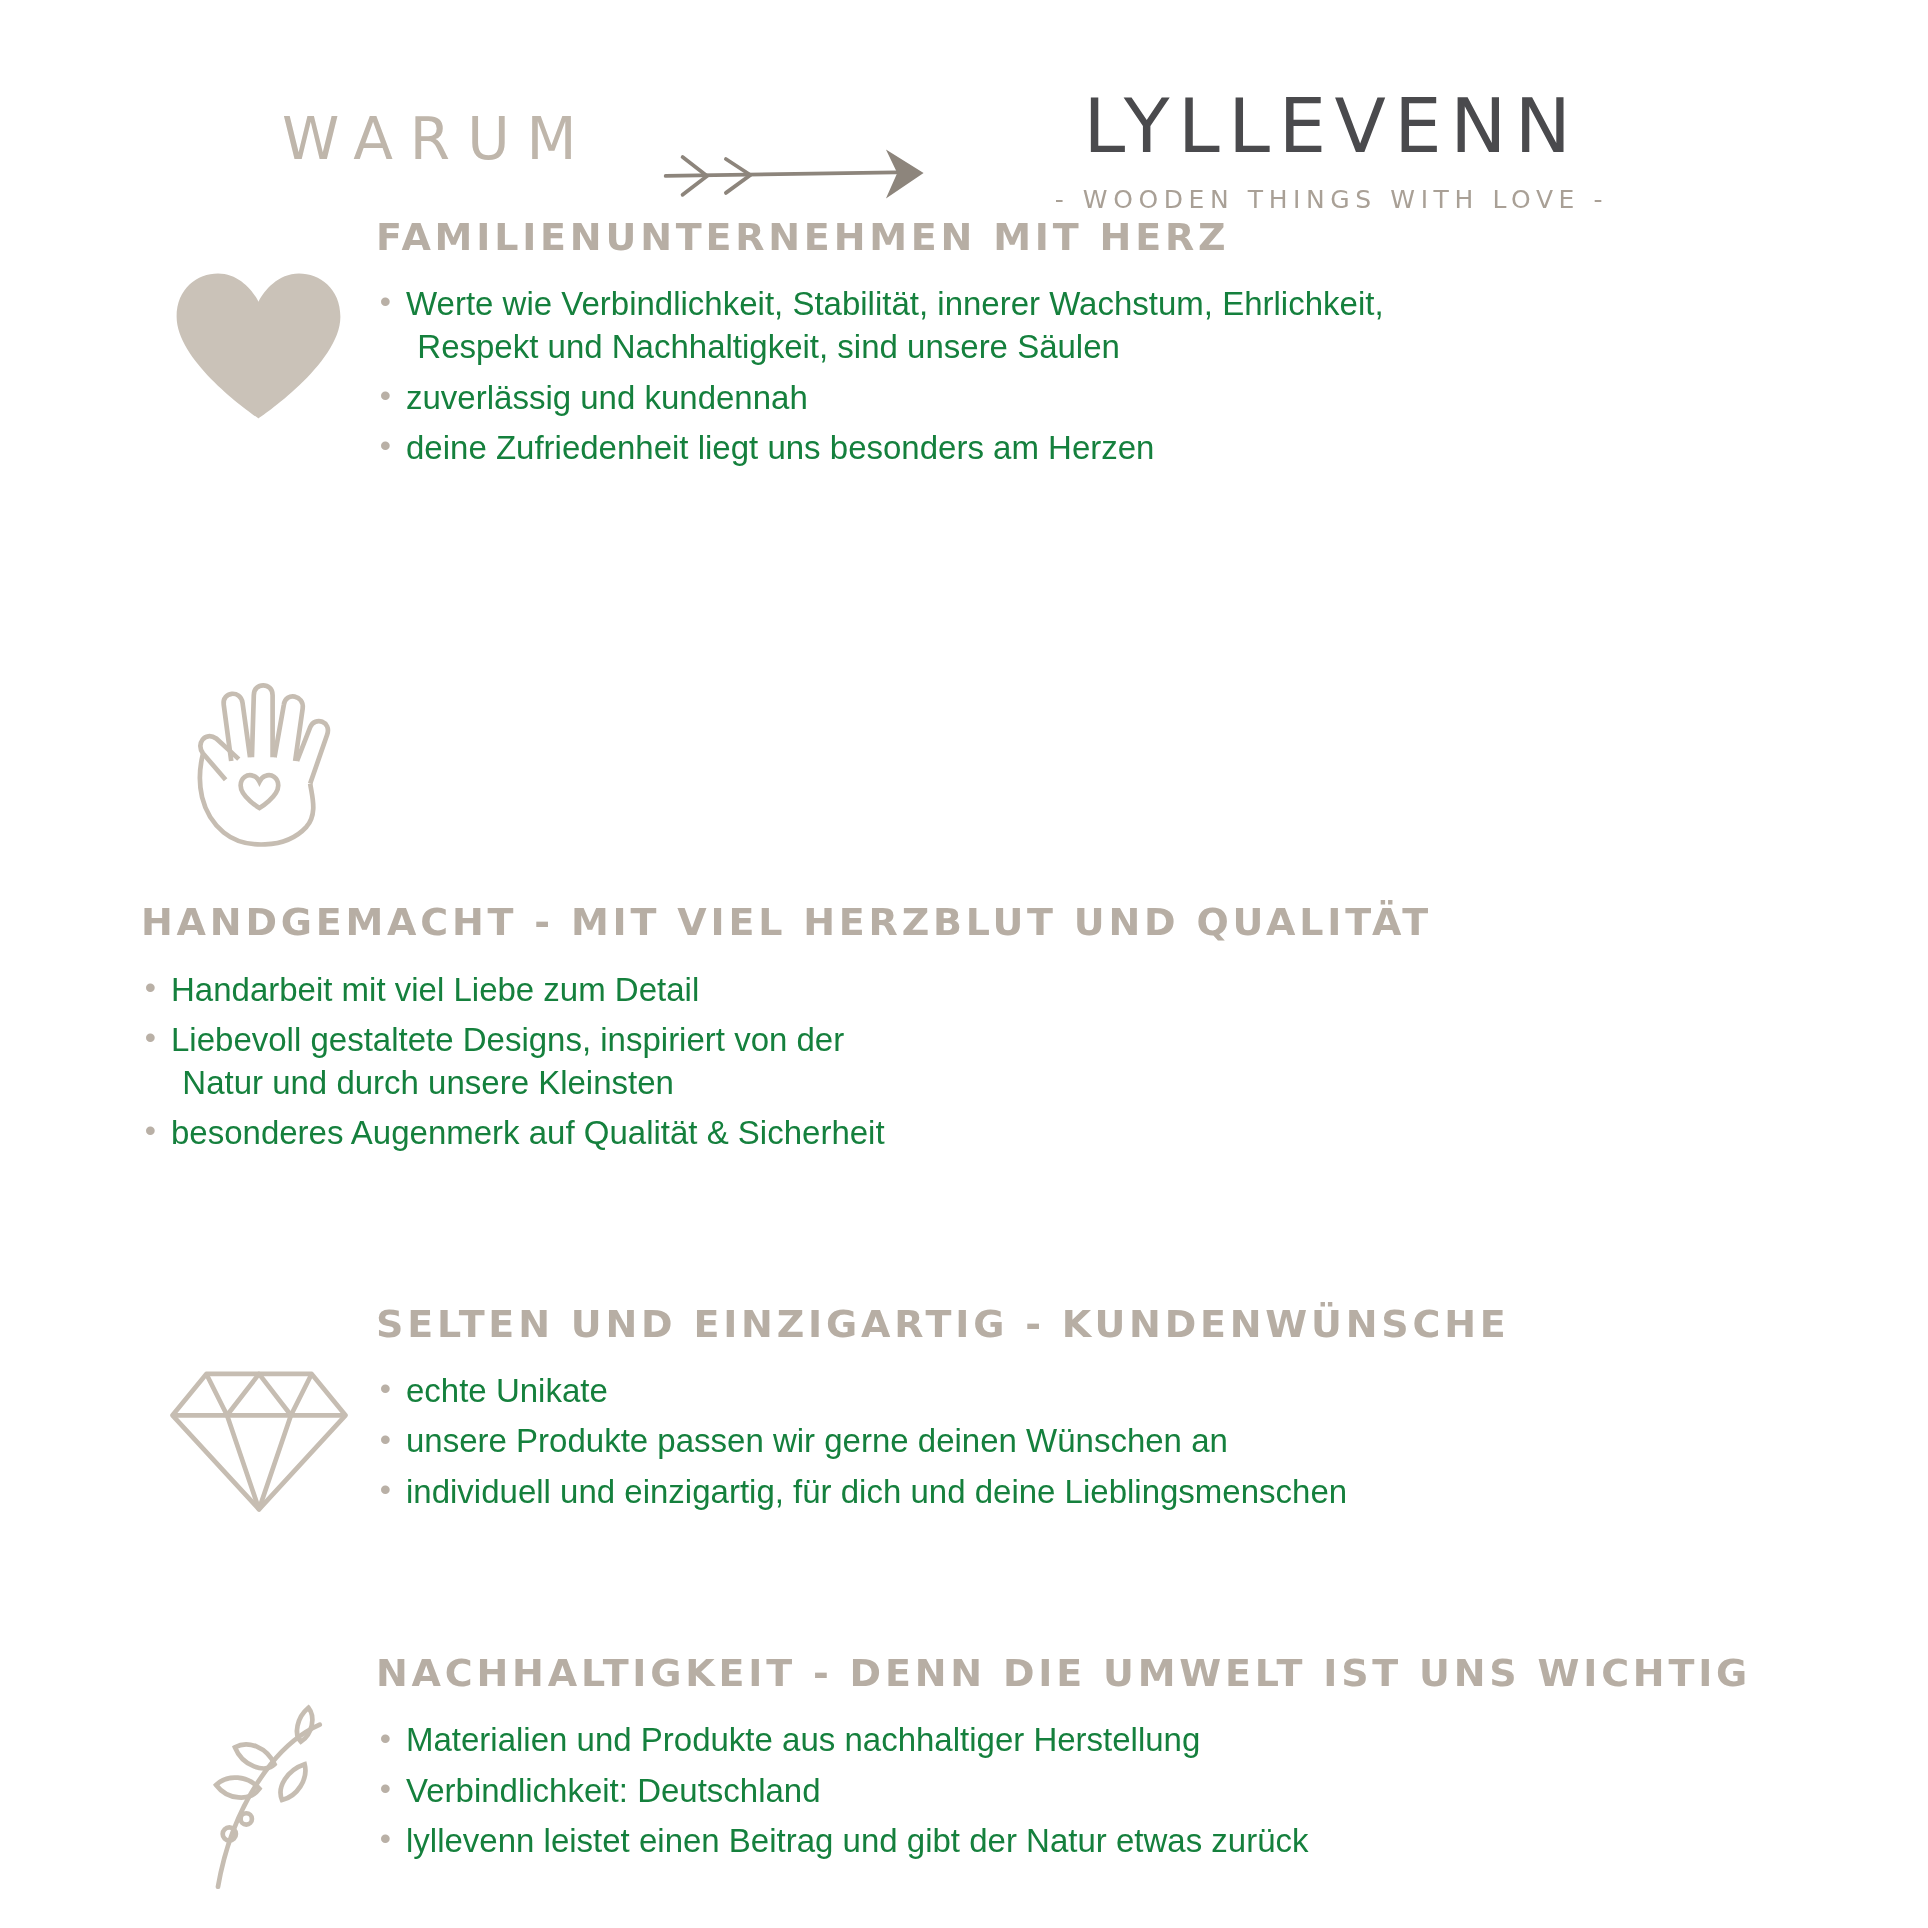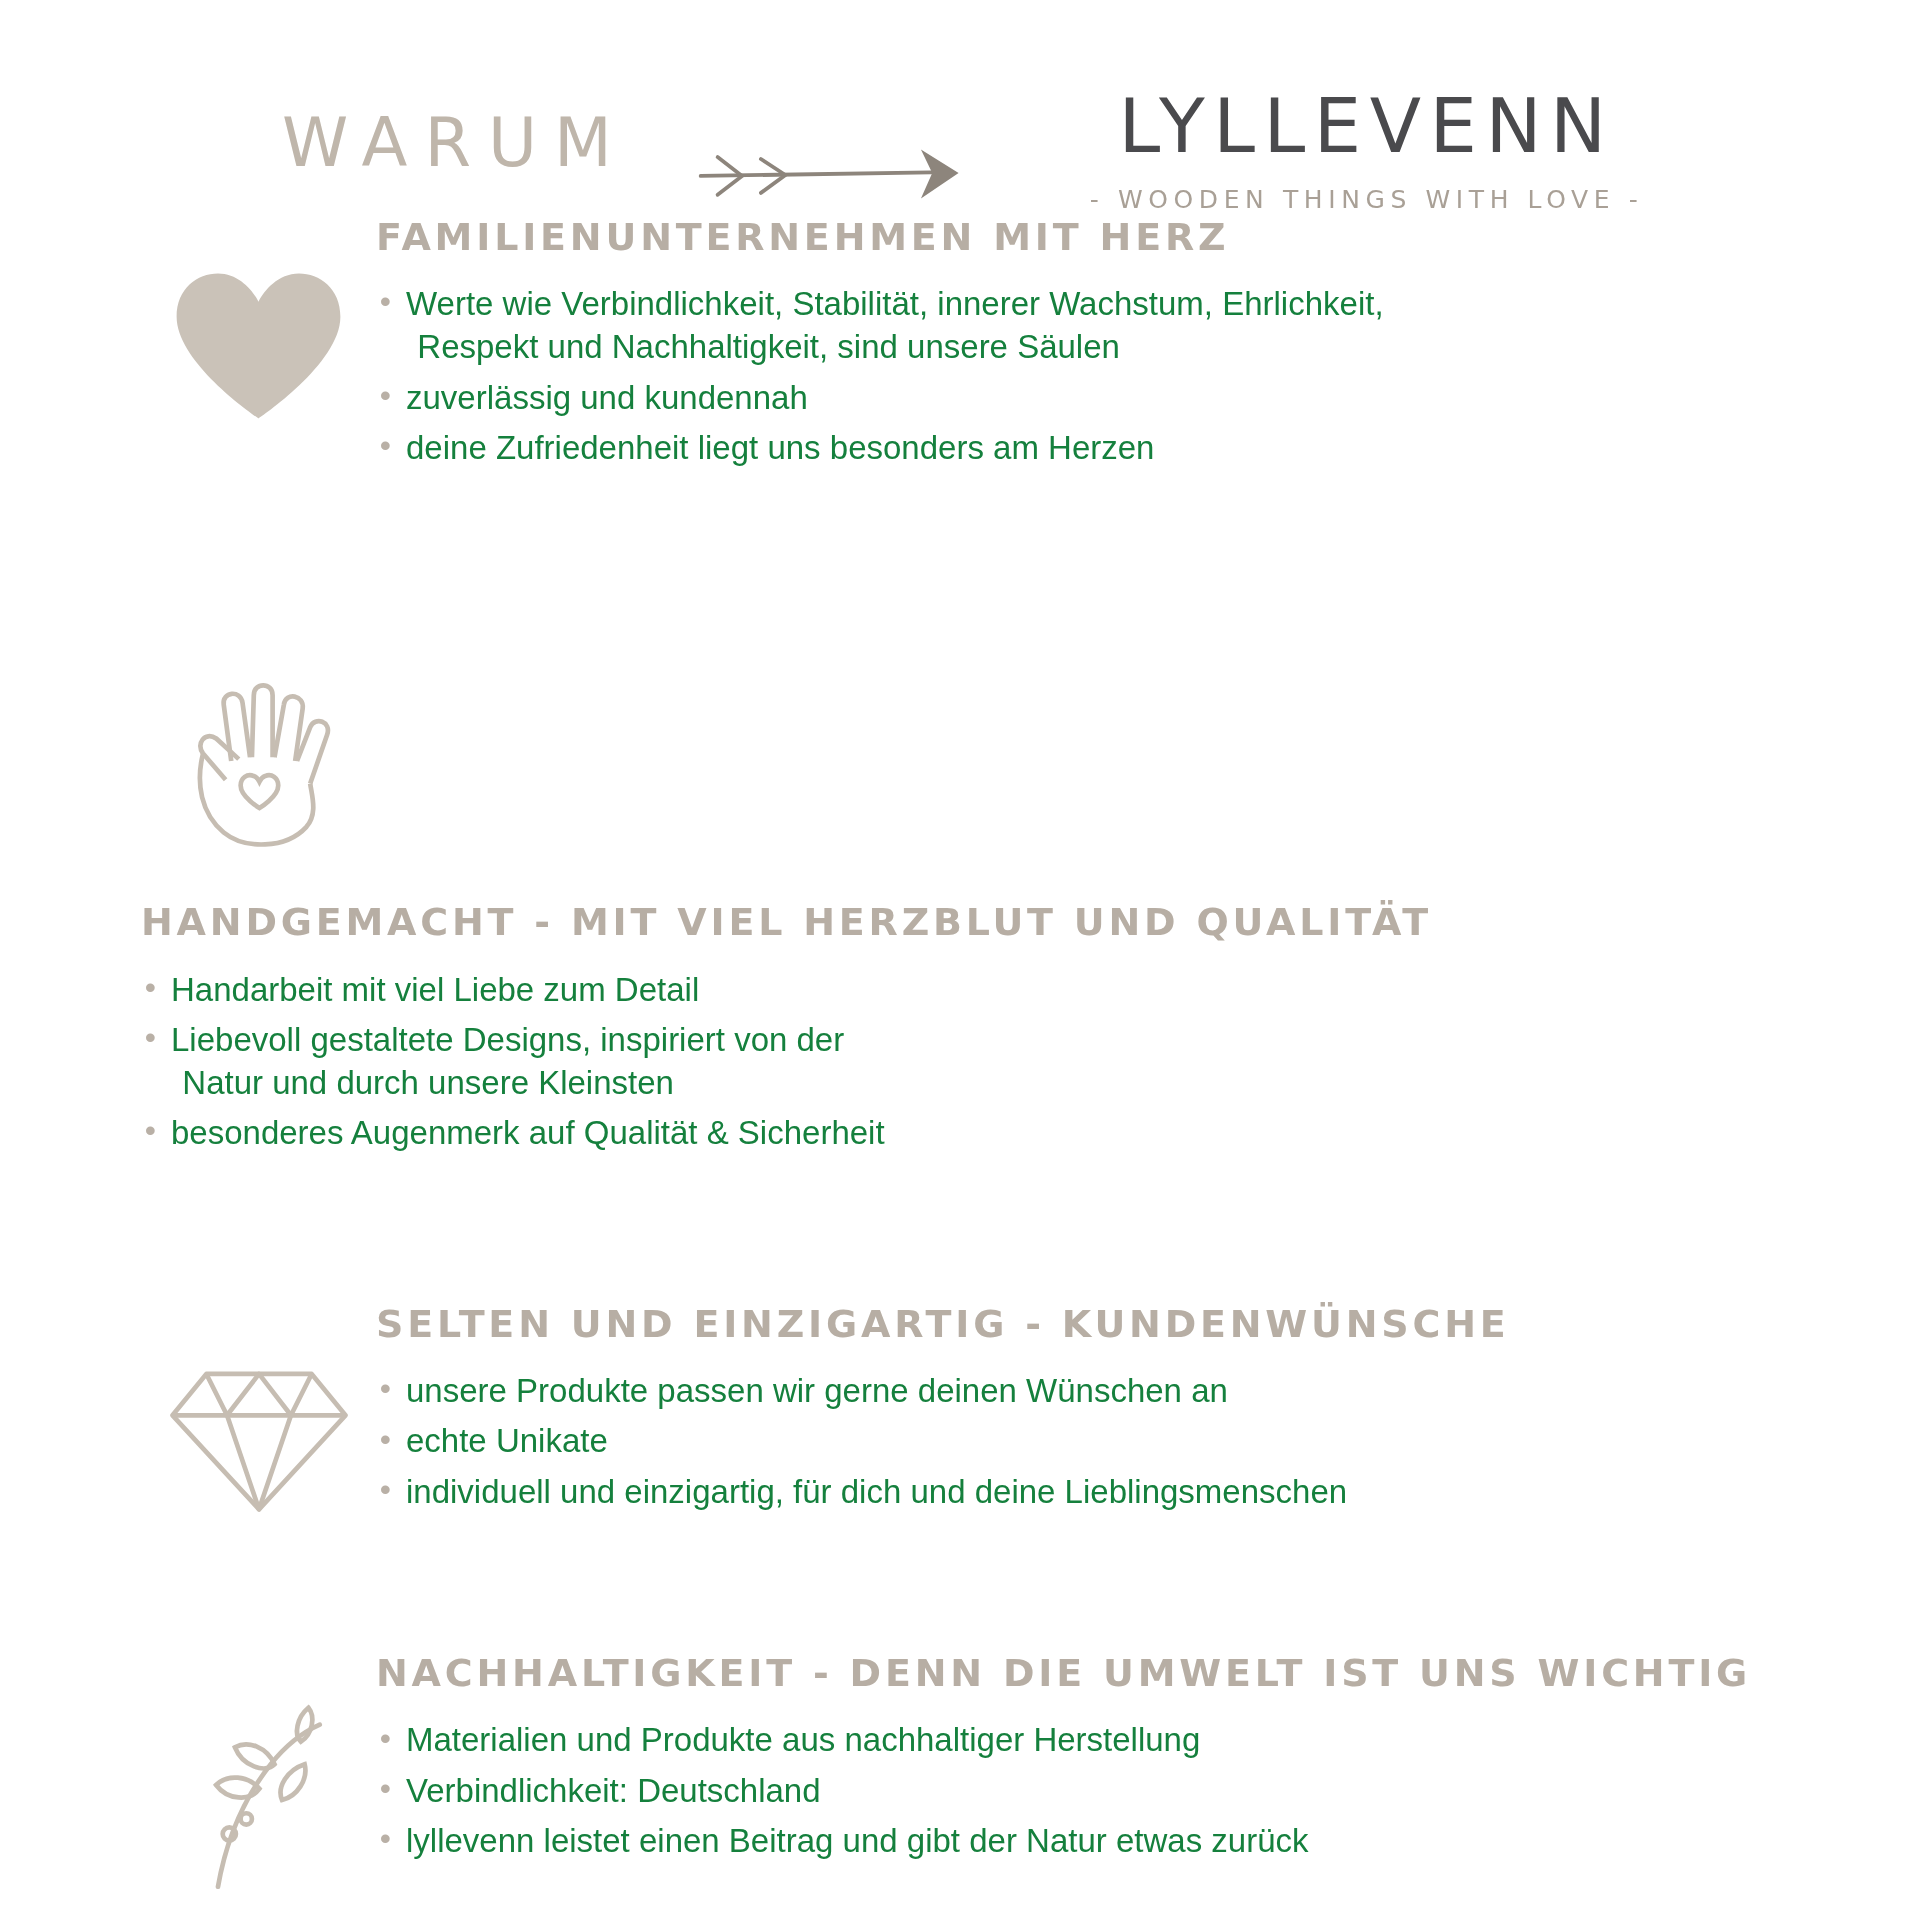--- a/index.html
+++ b/index.html
@@ -20,21 +20,21 @@
   .header {
     display: flex;
     align-items: flex-start;
     justify-content: flex-start;
     padding: 89px 0 0 282px;
     height: 217px;
     box-sizing: border-box;
   }
   .headline {
     font-family: "DejaVu Sans", sans-serif;
-    font-size: 67px;
+    font-size: 58px;
     letter-spacing: 17px;
     color: #bfb6ab;
     font-weight: 400;
     line-height: 1;
     margin-top: 21px;
   }
   .arrow-wrap {
     margin: 53px 0 0 66px;
   }
   .brand-block {
@@ -191,22 +191,22 @@
       <svg width="188" height="165" viewBox="0 0 200 175" fill="none" stroke="#c6bdb2" stroke-width="5" stroke-linejoin="round">
         <path d="M44 22 L156 22 L192 66 L100 166 L8 66 Z"></path>
         <path d="M8 66 L192 66"></path>
         <path d="M44 22 L66 66 L100 166 L134 66 L156 22"></path>
         <path d="M66 66 L100 22 L134 66"></path>
       </svg>
     </div>
     <div class="text-col">
       <h2 class="sec-title">SELTEN UND EINZIGARTIG - KUNDENWÜNSCHE</h2>
       <ul class="bullets">
+        <li>echte Unikate</li>
         <li>unsere Produkte passen wir gerne deinen Wünschen an</li>
-        <li>echte Unikate</li>
         <li>individuell und einzigartig, für dich und deine Lieblingsmenschen</li>
       </ul>
     </div>
   </div>
 
   <div class="section sec-4">
     <div class="icon-col">
       <svg width="179" height="198" viewBox="0 0 190 210" fill="none" stroke="#c6bdb2" stroke-width="5" stroke-linecap="round">
         <path d="M52 196 C60 150 78 104 108 66 C124 46 142 32 160 24"></path>
         <path d="M96 92 C84 78 62 76 50 88 C62 104 86 106 96 92 Z"></path>

